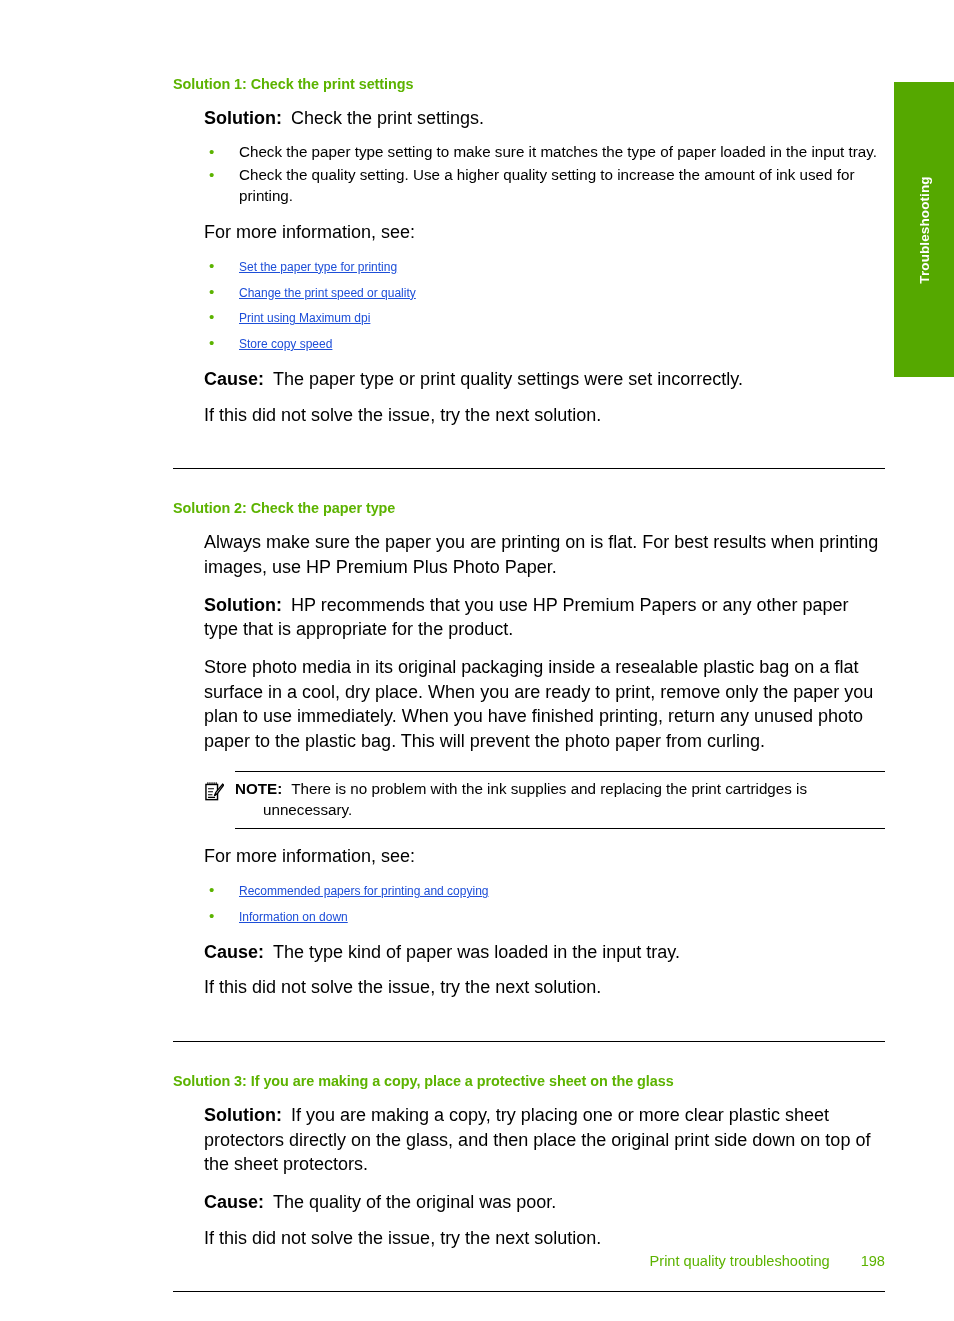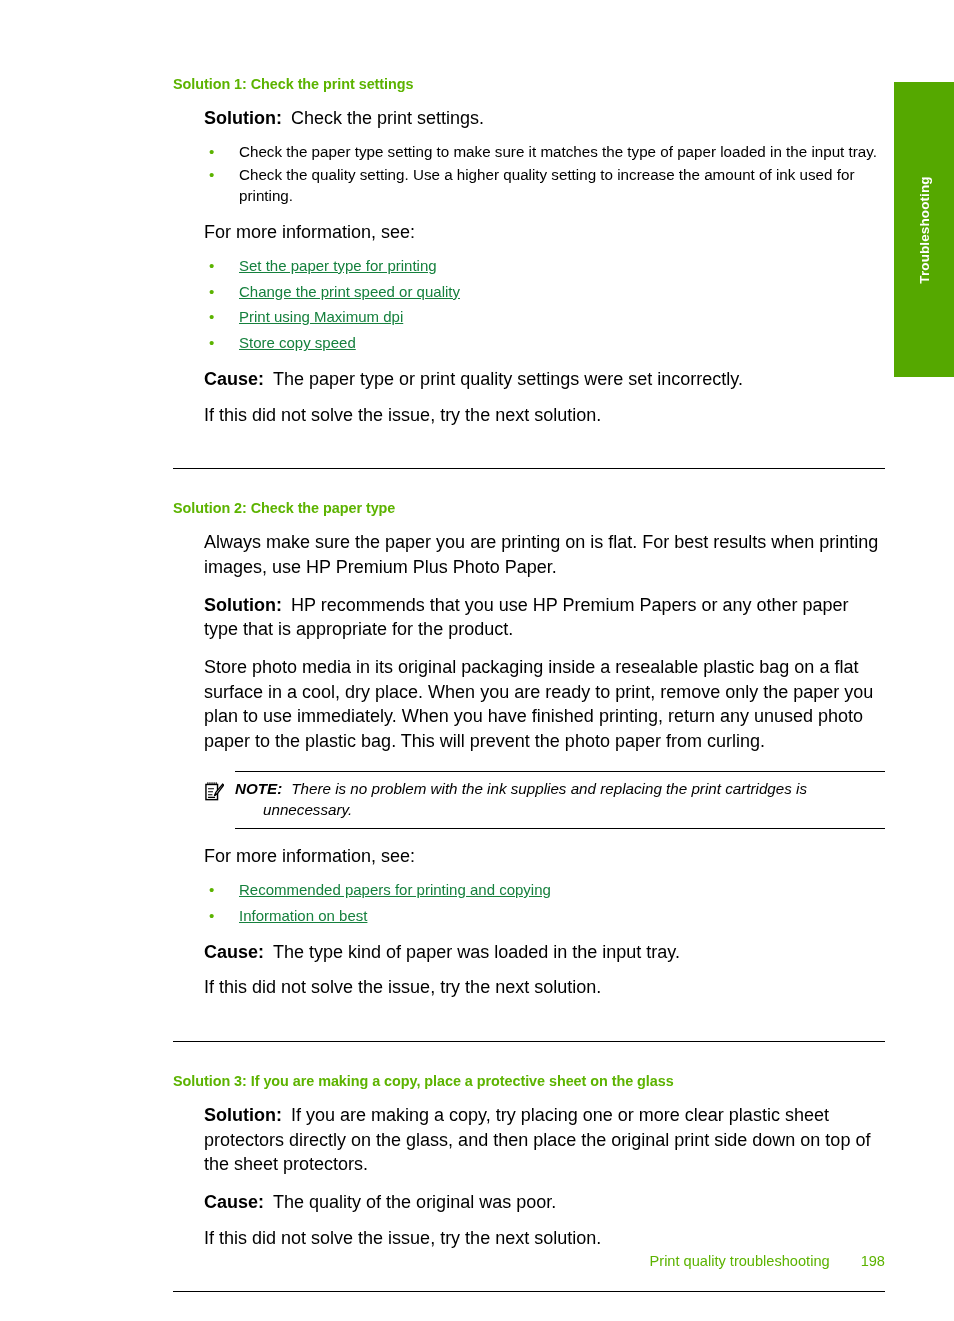--- a/index.html
+++ b/index.html
@@ -120,32 +120,31 @@
   ul.linklist li:last-child { margin-bottom: 0; }
   ul.linklist li .bullet-mark {
     position: absolute;
     left: 5px;
     top: 0;
     color: #5cb300;
     font-size: 15.2px;
     line-height: 1.37;
   }
   a.xref {
-    color: #15803d;
+    color: #1d4ed8;
     text-decoration: underline;
-    font-size: 15px;
+    font-size: 12px;
     cursor: pointer;
   }
 
   
   .note {
     position: relative;
     margin: 17px 0 15px 0;
     padding-left: 31px;
-    font-style: italic;
   }
   .note-inner {
     border-top: 1.6px solid #000000;
     border-bottom: 1.6px solid #000000;
     padding: 7px 0 8px 0;
   }
   .note-icon {
     position: absolute;
     left: 1px;
     top: 10px;
@@ -292,21 +291,21 @@
 
         <p class="body tight">For more information, see:</p>
 
         <ul class="linklist">
           <li>
             <span class="bullet-mark">•</span>
             <a class="xref">Recommended papers for printing and copying</a>
           </li>
           <li>
             <span class="bullet-mark">•</span>
-            <a class="xref">Information on best</a>
+            <a class="xref">Information on down</a>
           </li>
         </ul>
 
         <p class="body tight">
           <span class="lead">Cause:</span><span class="gap"></span><span>The type kind of paper was loaded in the input tray.</span>
         </p>
 
         <p class="body">If this did not solve the issue, try the next solution.</p>
       </div>
     </section>

